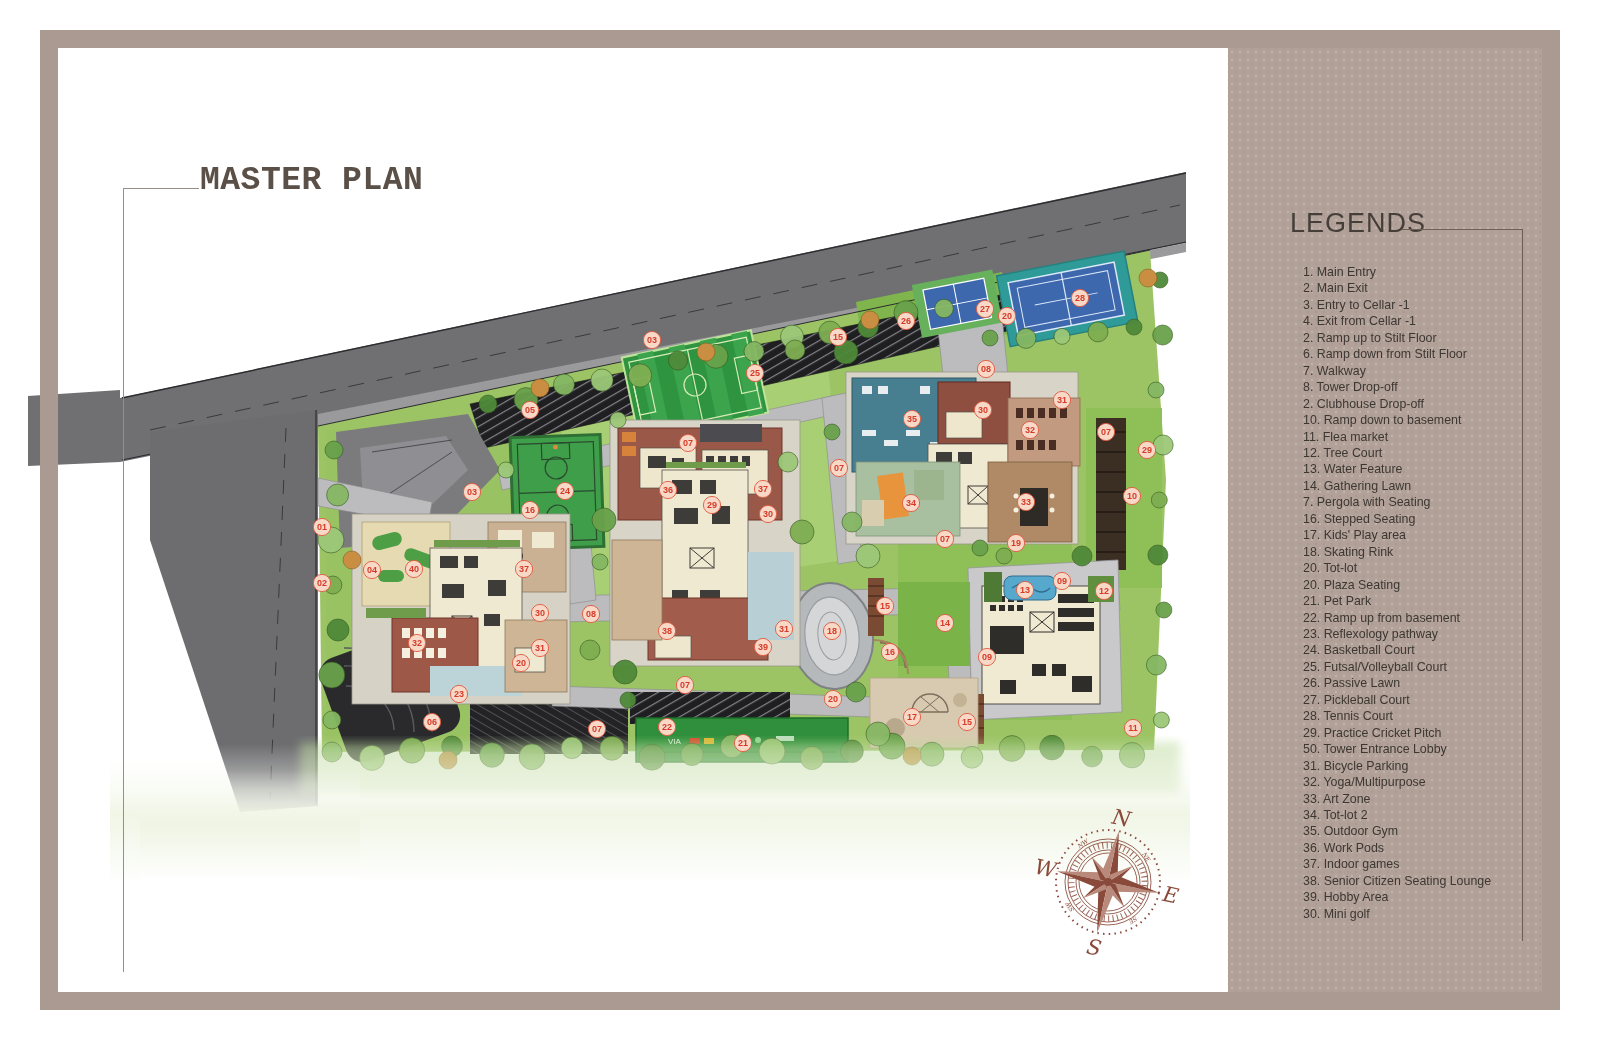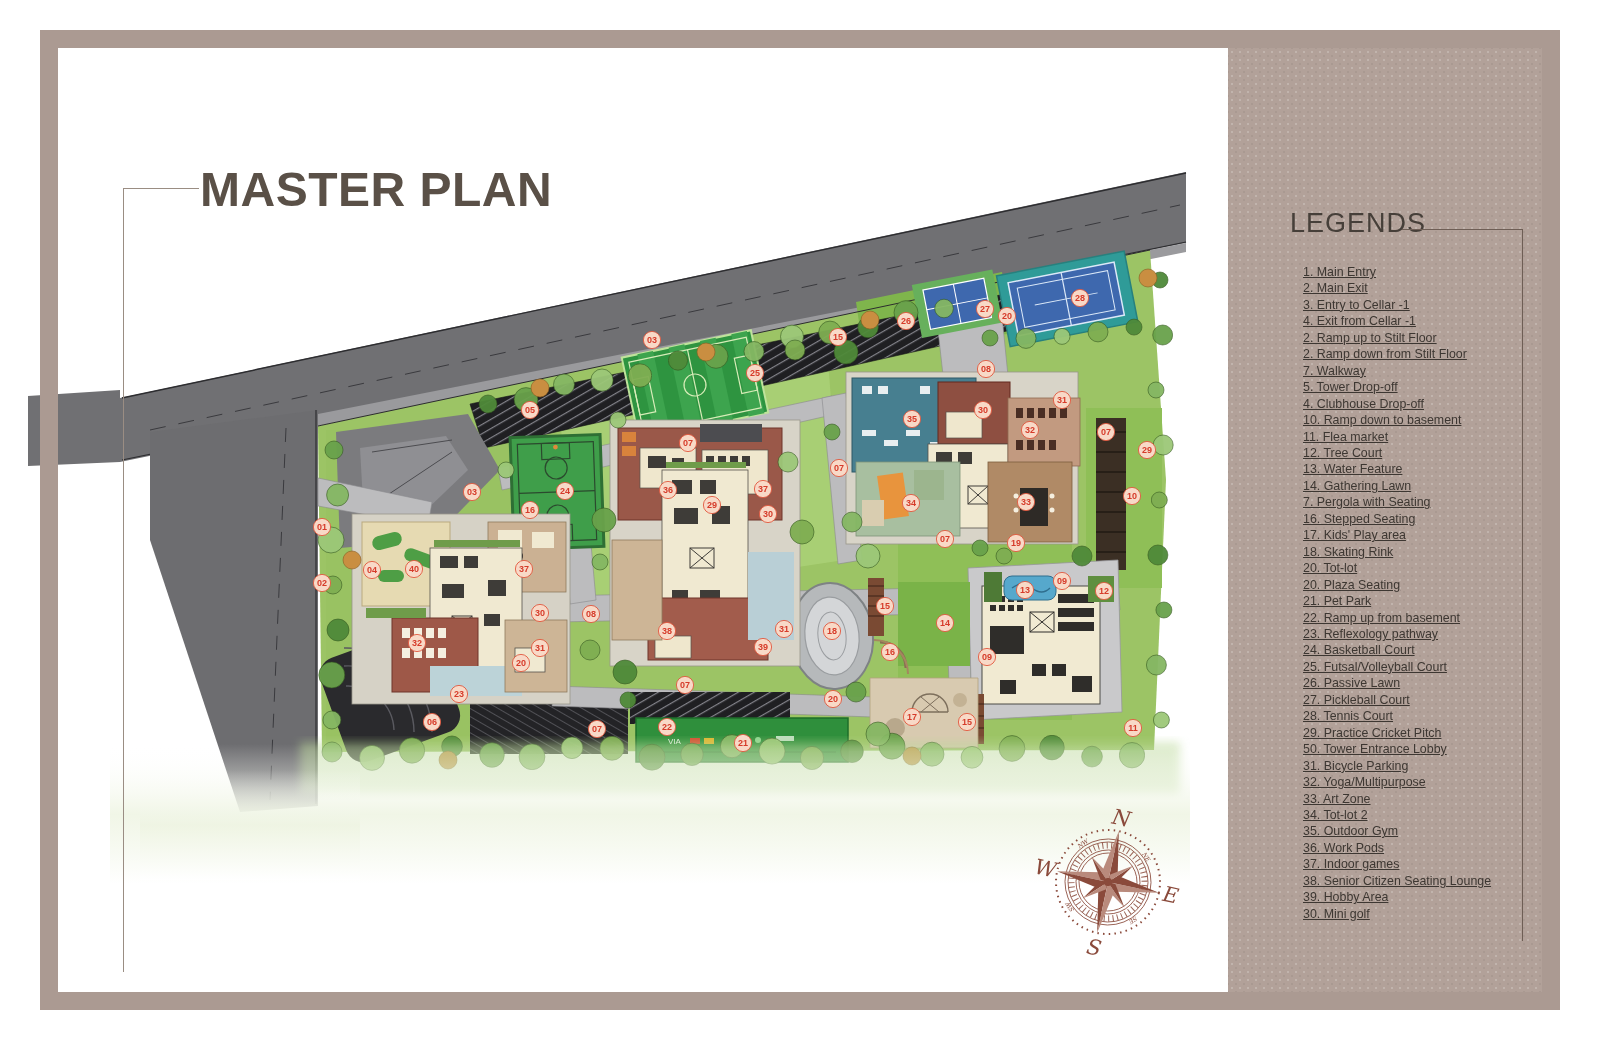--- a/index.html
+++ b/index.html
@@ -10,23 +10,23 @@
   .legend-panel{position:absolute;left:1228px;top:48px;width:314px;height:944px;z-index:10;
          background-color:#b2a199;
          background-image:radial-gradient(rgba(255,255,255,.20) 1px,transparent 1.4px),
                           radial-gradient(rgba(0,0,0,.05) 1px,transparent 1.4px);
          background-size:8px 8px,8px 8px;background-position:0 0,4px 4px;}
   .legend-title{position:absolute;left:62px;top:160px;margin:0;font-size:27px;font-weight:normal;
          letter-spacing:1px;color:#463f39;}
   .legend-bracket-h{position:absolute;left:174px;top:181px;width:120px;height:1px;background:#6e5e55;}
   .legend-bracket-v{position:absolute;left:294px;top:181px;width:1px;height:712px;background:#6e5e55;}
   .legend-list{position:absolute;left:75px;top:216px;margin:0;padding:0;list-style:none;}
-  .legend-list li{font-size:12.4px;line-height:16.45px;color:#3d3732;white-space:nowrap;text-decoration:underline;}
-  .master-title{position:absolute;left:200px;top:162px;margin:0;font-size:48px;font-weight:bold;
-         letter-spacing:.5px;color:#5a5047;z-index:5;}
+  .legend-list li{font-size:12.4px;line-height:16.45px;color:#3d3732;white-space:nowrap;}
+  .master-title{position:absolute;left:200px;top:162px;margin:0;font-size:33px;font-weight:bold;
+         letter-spacing:.5px;color:#5a5047;z-index:5;font-family:Liberation Mono, monospace;}
   .title-line-h{position:absolute;left:123px;top:188px;width:76px;height:1px;background:#9a8d83;z-index:5;}
   .title-line-v{position:absolute;left:123px;top:188px;width:1px;height:784px;background:#9a8d83;z-index:5;}
   svg text{font-family:"Liberation Sans",sans-serif;}
   .compass-letter{font-family:"DejaVu Serif",serif;font-style:italic;}
 </style>
 </head>
 <body>
 
 <div class="canvas">
 
@@ -700,24 +700,24 @@
   <aside class="legend-panel">
     <h2 class="legend-title">LEGENDS</h2>
     <div class="legend-bracket-h"></div>
     <div class="legend-bracket-v"></div>
     <ol class="legend-list" id="legend-list">
         <li>1. Main Entry</li>
         <li>2. Main Exit</li>
         <li>3. Entry to Cellar -1</li>
         <li>4. Exit from Cellar -1</li>
         <li>2. Ramp up to Stilt Floor</li>
-        <li>2. Ramp down from Stilt Floor</li>
+        <li>6. Ramp down from Stilt Floor</li>
         <li>7. Walkway</li>
-        <li>5. Tower Drop-off</li>
-        <li>4. Clubhouse Drop-off</li>
+        <li>8. Tower Drop-off</li>
+        <li>2. Clubhouse Drop-off</li>
         <li>10. Ramp down to basement</li>
         <li>11. Flea market</li>
         <li>12. Tree Court</li>
         <li>13. Water Feature</li>
         <li>14. Gathering Lawn</li>
         <li>7. Pergola with Seating</li>
         <li>16. Stepped Seating</li>
         <li>17. Kids' Play area</li>
         <li>18. Skating Rink</li>
         <li>20. Tot-lot</li>

